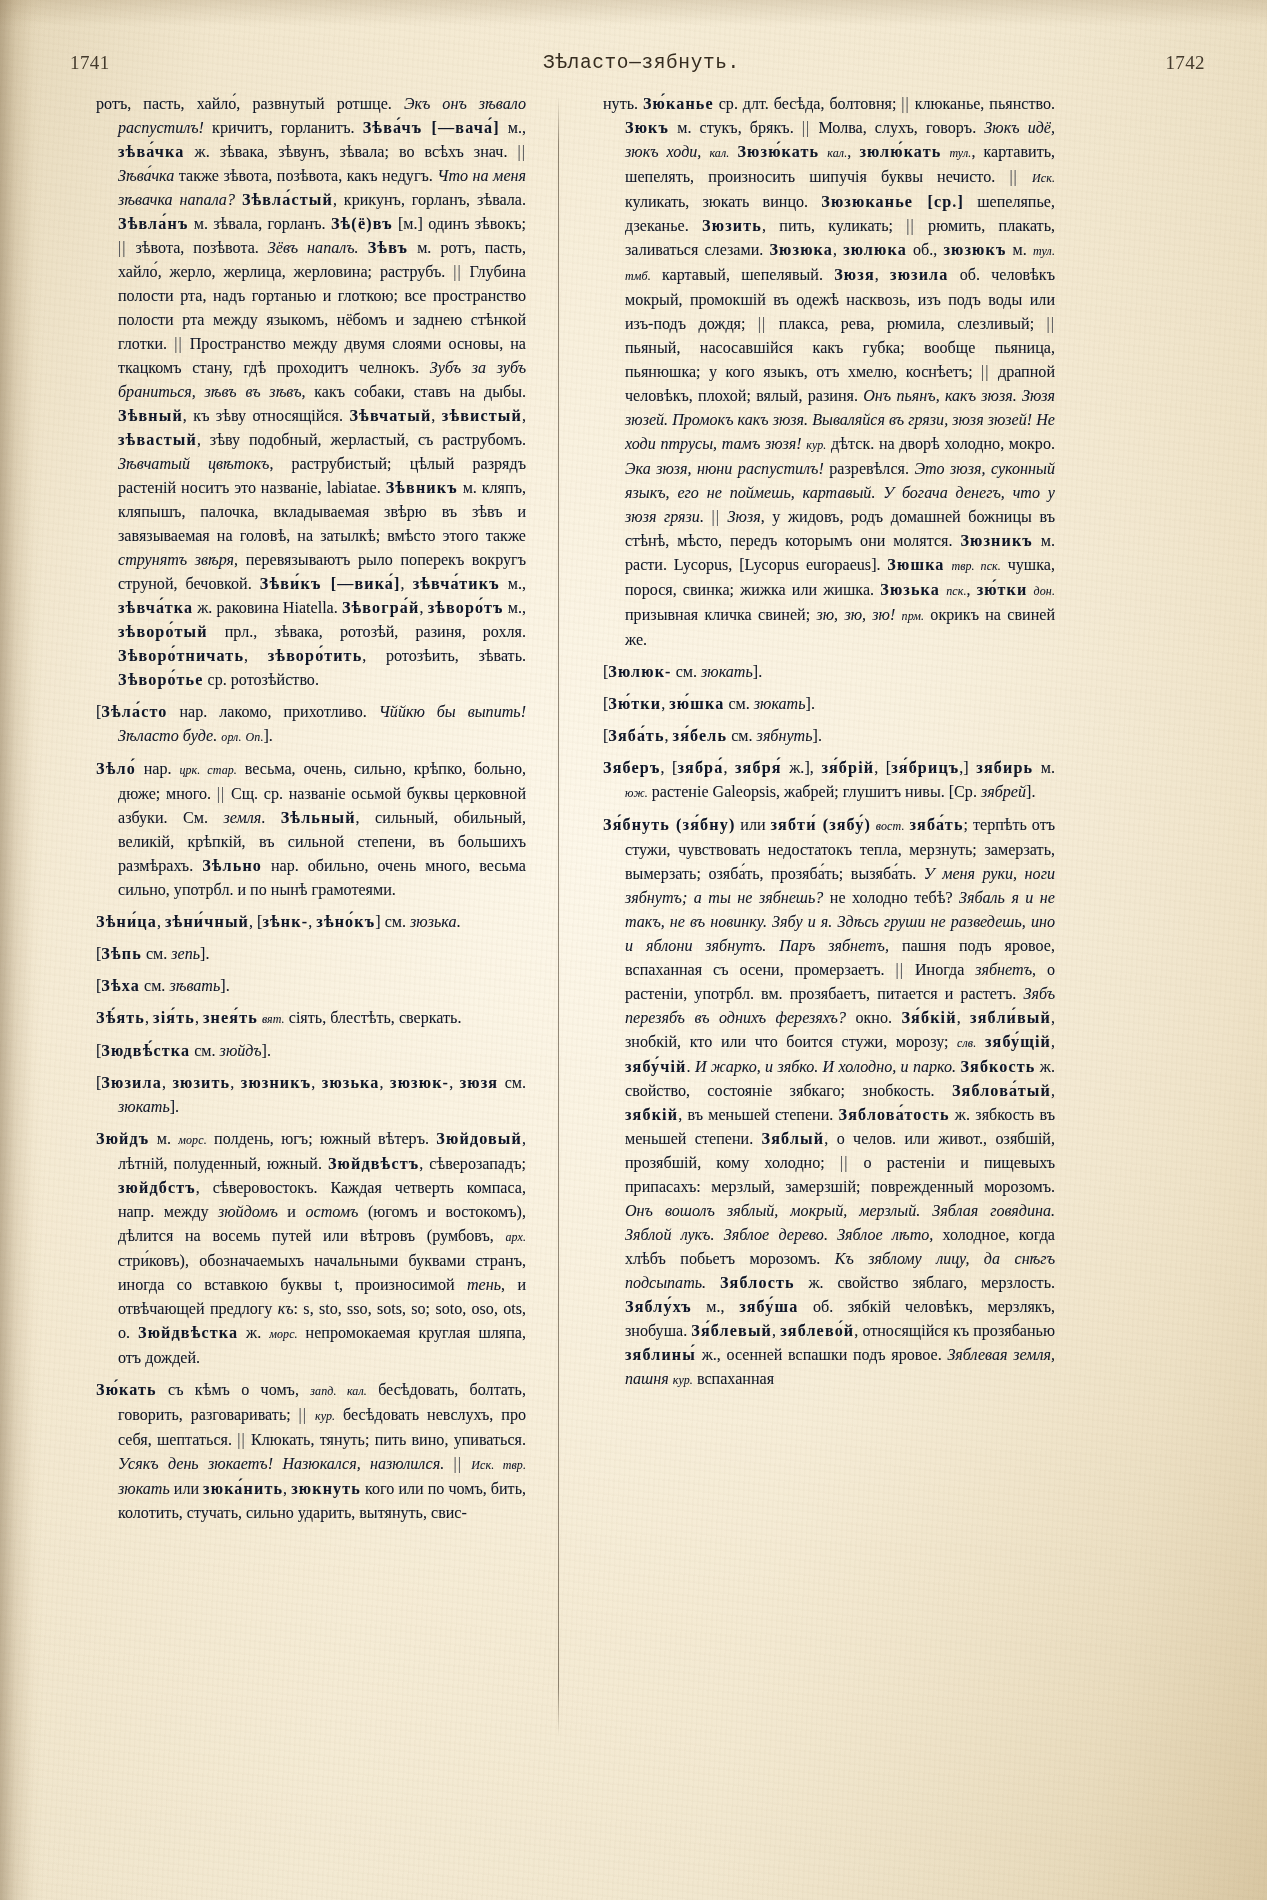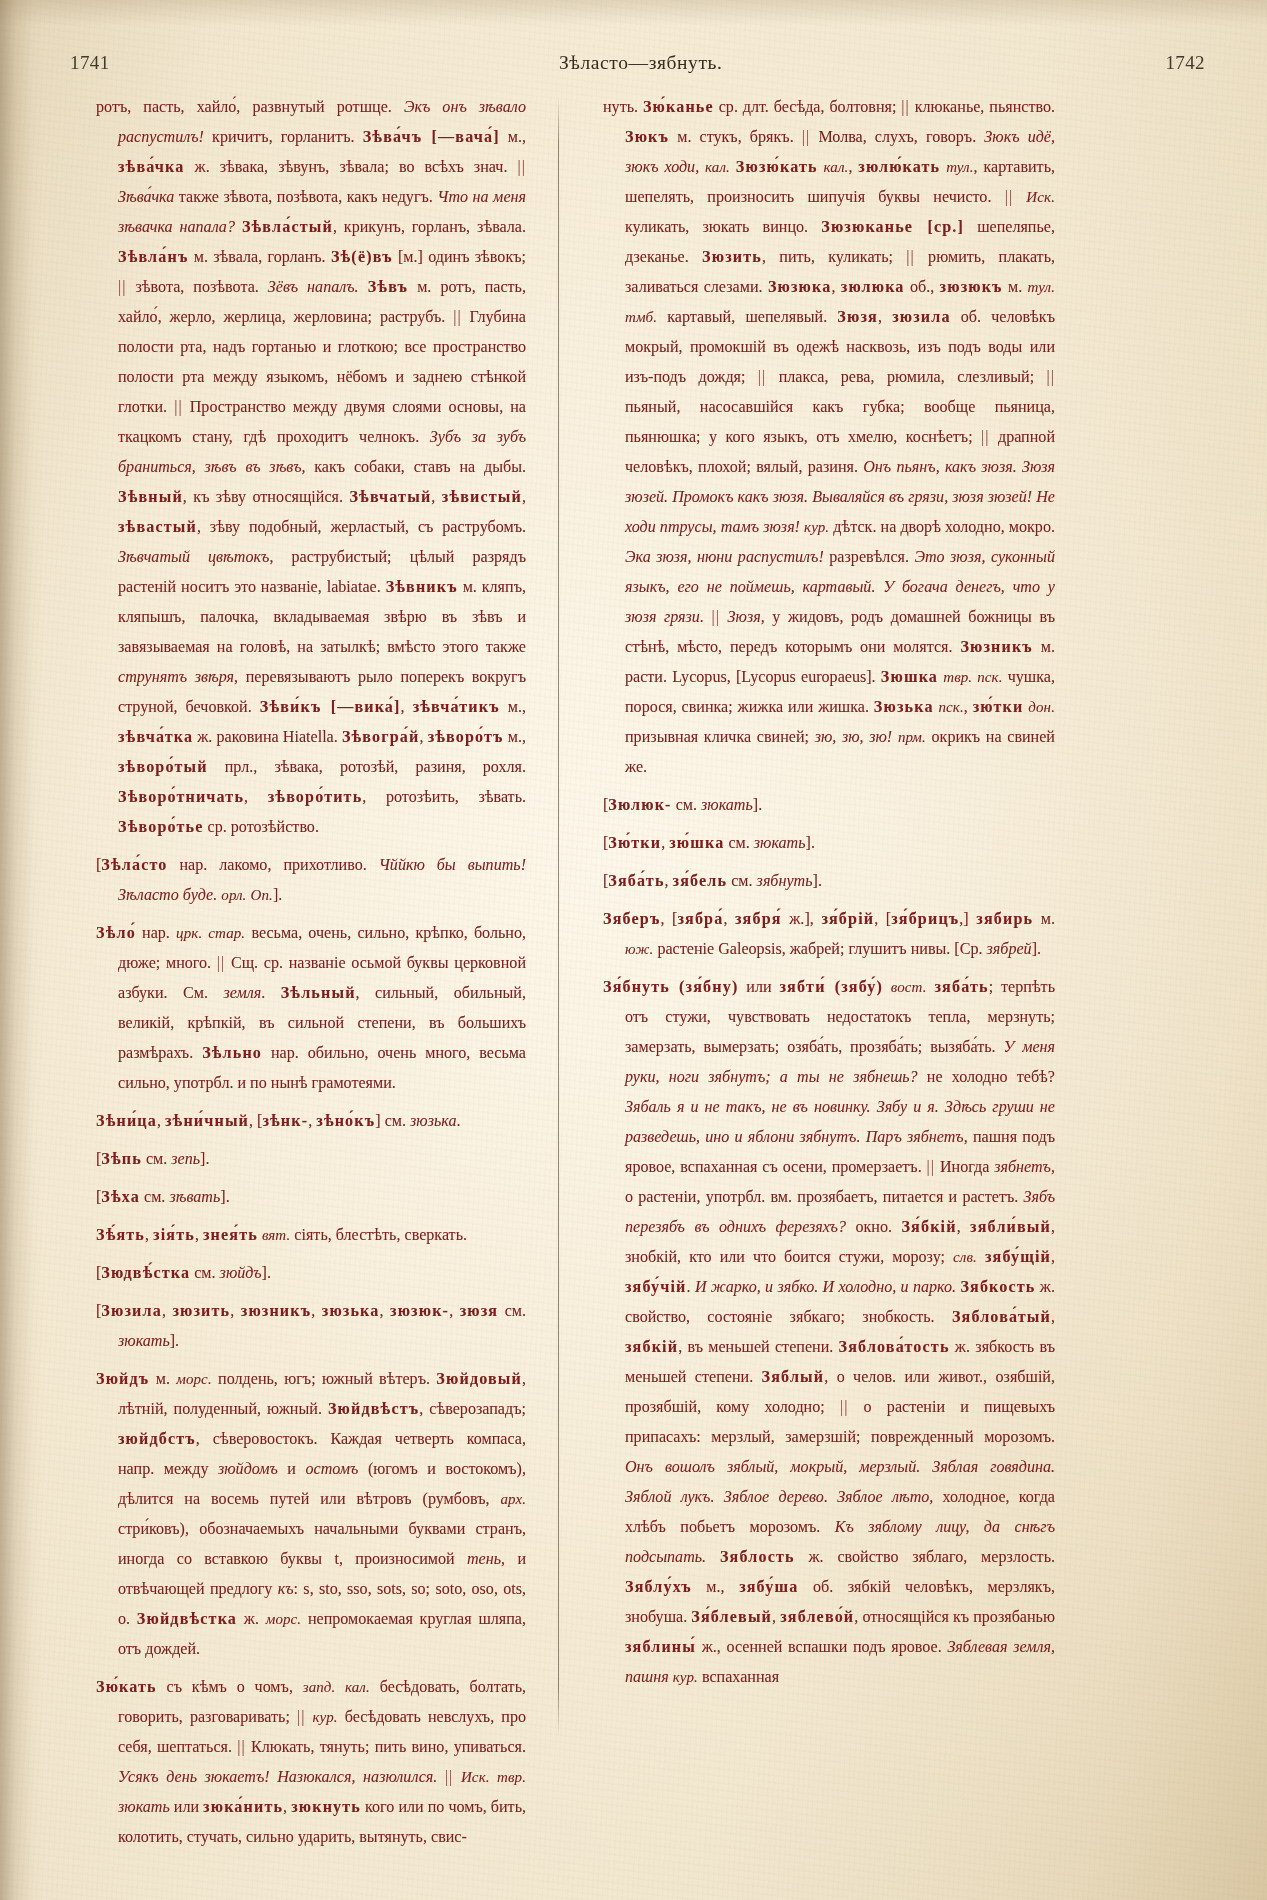--- a/index.html
+++ b/index.html
@@ -68,41 +68,41 @@
     letter-spacing: 0.4px;
   }
   .header .folio {
     font-size: 19px;
     font-family: "Liberation Serif", serif;
     opacity: 0.92;
   }
   .header .runhead {
     font-size: 19.5px;
     letter-spacing: 0.6px;
-    font-family: Liberation Serif, serif;
+    font-family: Liberation Mono, monospace;
     position: absolute;
     left: 50%;
     transform: translateX(-48%);
     white-space: nowrap;
   }
 
   
   .columns {
     position: absolute;
     top: 92px;
     left: 96px;
     width: 1085px;
     height: 1740px;
     display: flex;
   }
   .col {
     width: 430px;
     font-size: 16.1px;
-    line-height: 30px;
-    color: #7f1d1d;
+    line-height: 24px;
+    color: #0f172a;
     text-align: justify;
     text-justify: inter-word;
     hyphens: manual;
   }
   .col.left { padding-right: 18px; }
   .col.right { padding-left: 26px; width: 452px; }
 
   .rule {
     width: 1px;
     background: linear-gradient(180deg, rgba(60,48,32,0.0) 0%, rgba(60,48,32,0.55) 3%, rgba(60,48,32,0.55) 97%, rgba(60,48,32,0.0) 100%);
@@ -123,21 +123,21 @@
   b, .hw {
     font-weight: bold;
     letter-spacing: 1.15px;
     font-family: "Liberation Serif", serif;
   }
   i, .it {
     font-style: italic;
   }
   .sm {
     font-style: italic;
-    font-size: 15px;
+    font-size: 12px;
     letter-spacing: 0.1px;
   }
   .par {
     letter-spacing: 1px;
     opacity: 0.8;
   }
   
   .col { text-shadow: 0 0 0.6px rgba(70,55,35,0.25); }
 </style>
 </head>

